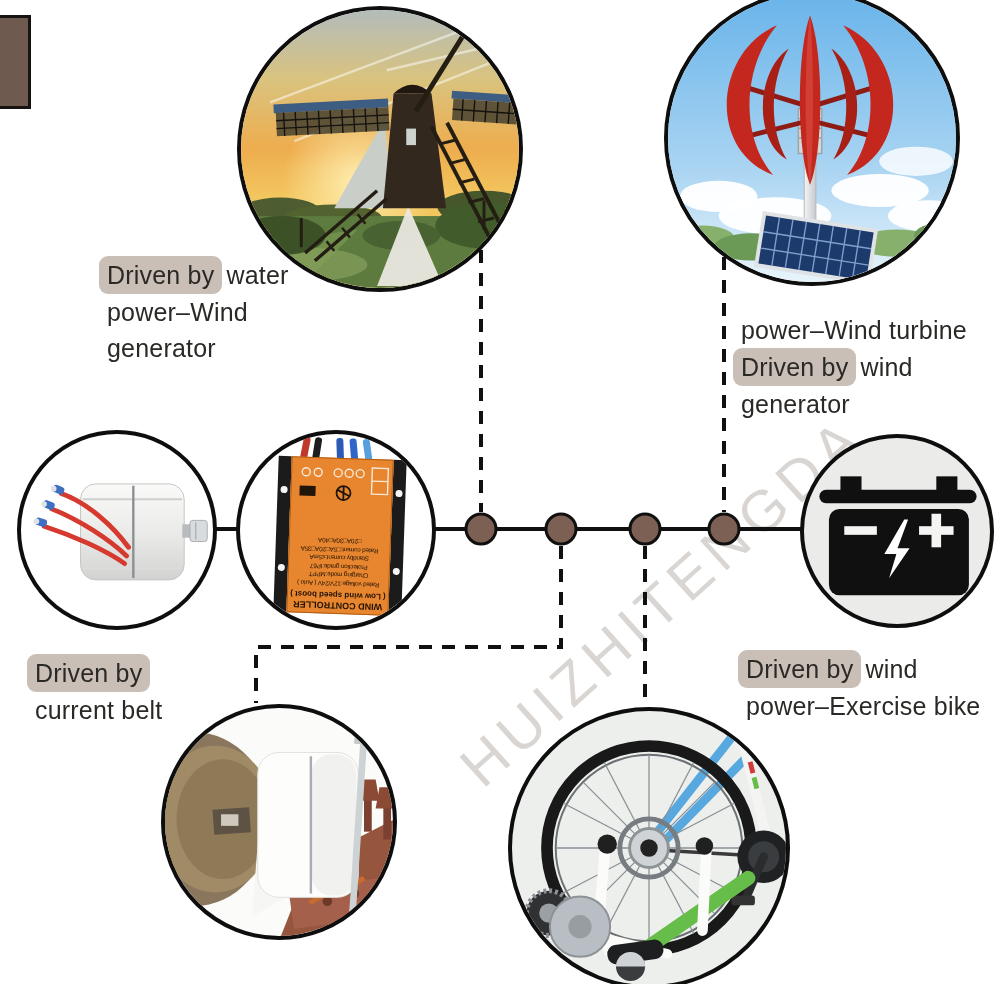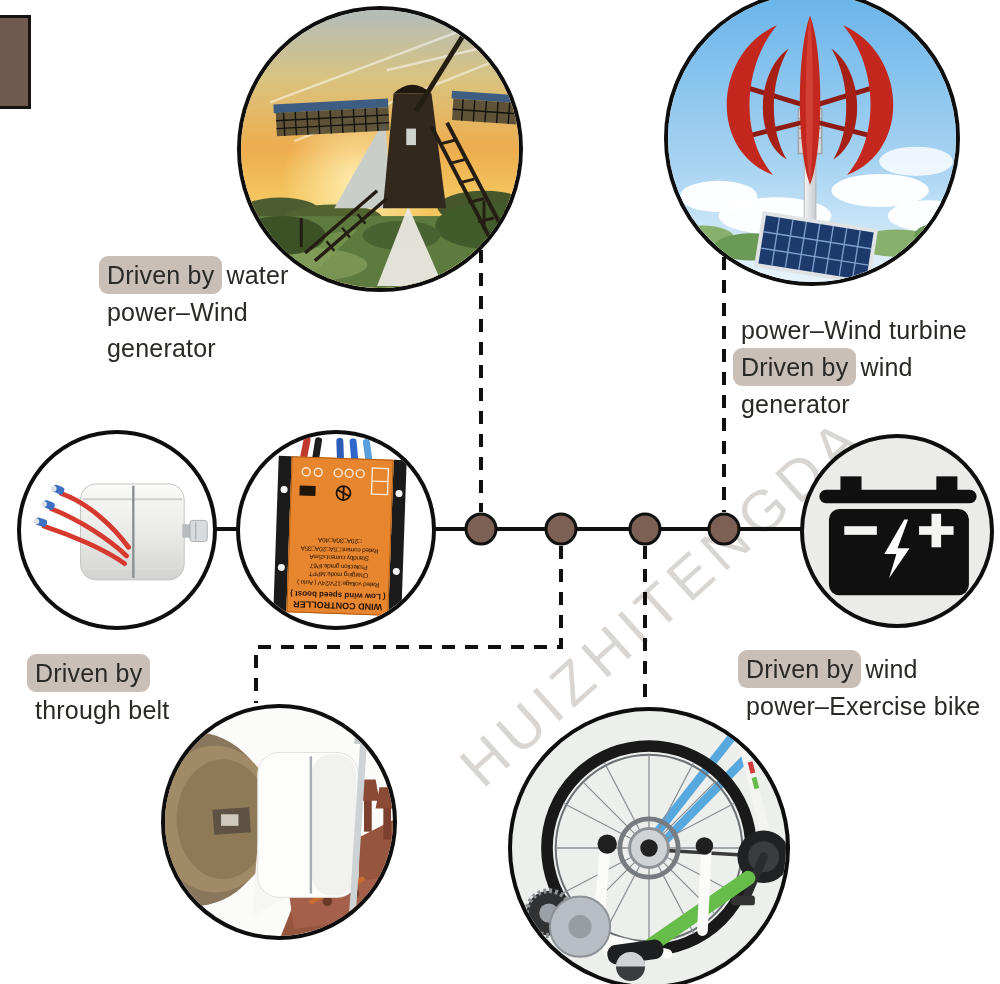--- a/index.html
+++ b/index.html
@@ -449,21 +449,21 @@
   </div>
 
   <div class="label lb-wind">
     <div>power–Wind turbine</div>
     <div><span class="chip">Driven by</span><span>wind</span></div>
     <div>generator</div>
   </div>
 
   <div class="label lb-test">
     <div><span class="chip">Driven by</span></div>
-    <div>through belt</div>
+    <div>current belt</div>
   </div>
 
   <div class="label lb-human">
     <div><span class="chip">Driven by</span><span>wind</span></div>
     <div>power–Exercise bike</div>
   </div>
 
 </div>
 
 </body></html>

